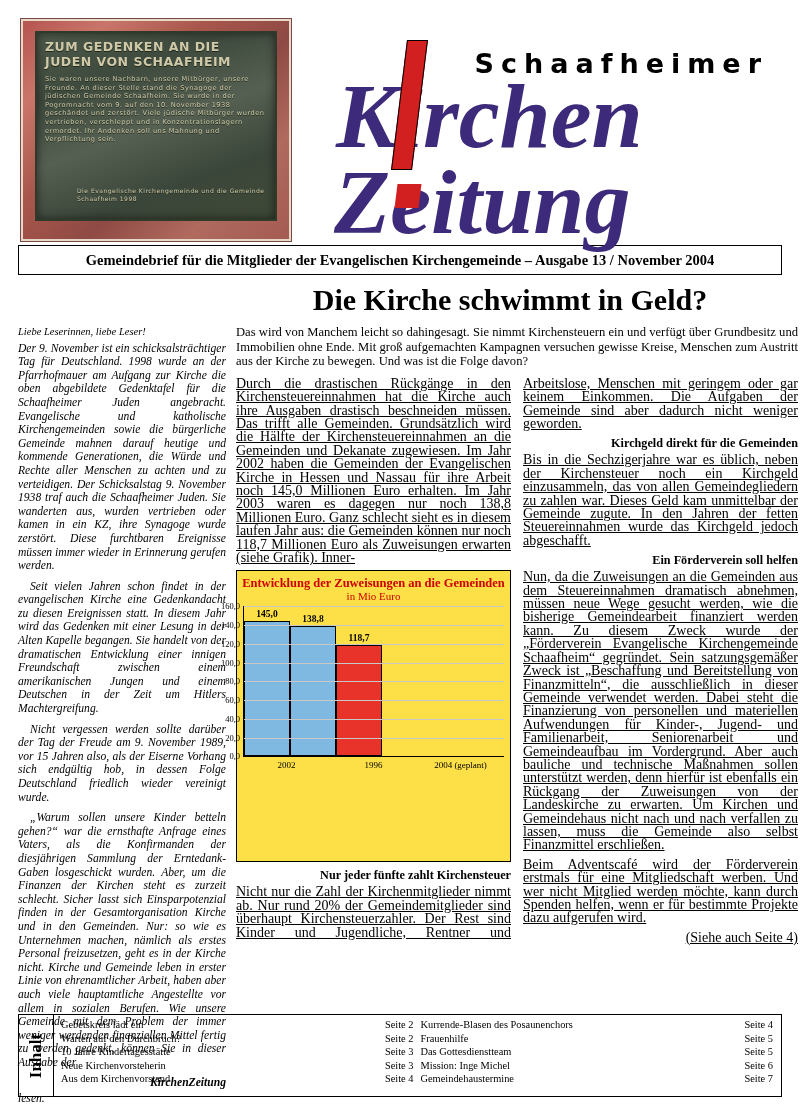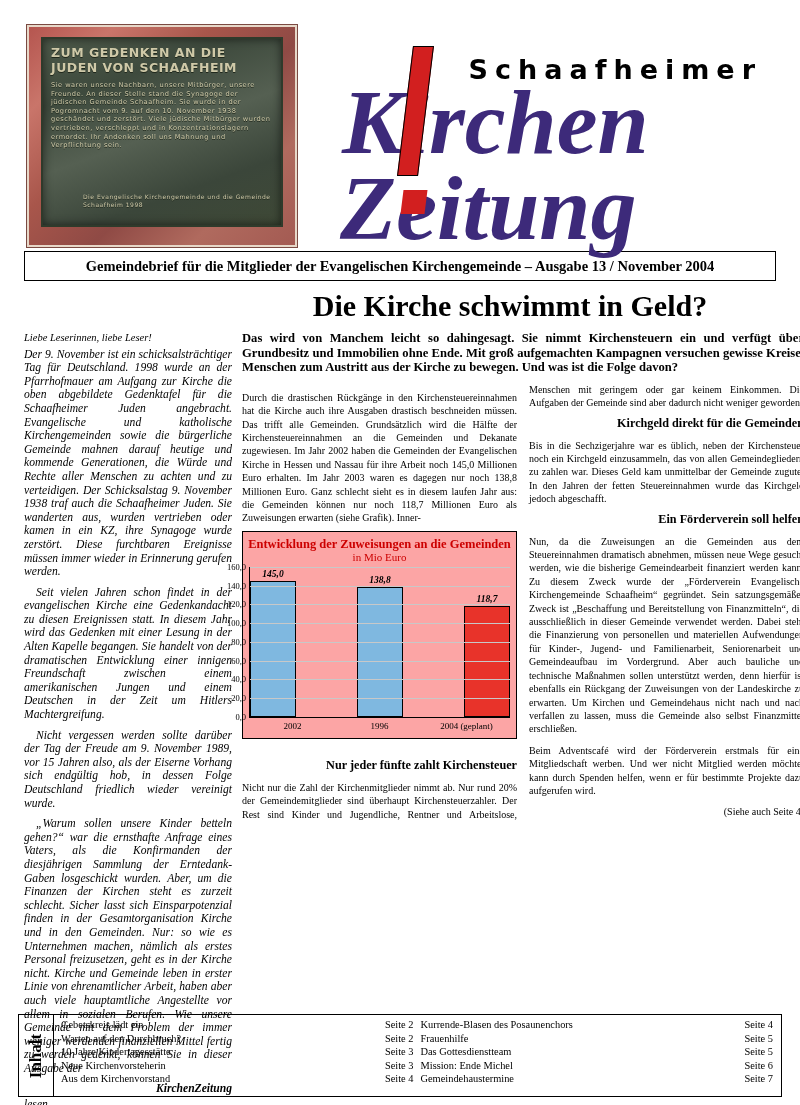--- a/index.html
+++ b/index.html
@@ -4,21 +4,21 @@
 <style>
   html,body{margin:0;padding:0;}
   body{
     width:800px;height:1105px;
     background:#ffffff;
     font-family:"Liberation Serif", serif;
     color:#000;
     position:relative;
     overflow:hidden;
   }
-  .page{position:relative;width:800px;height:1105px;padding:6px;box-sizing:border-box;}
+  .page{position:relative;width:800px;height:1105px;padding:0;box-sizing:border-box;}
 
   
   .masthead{position:relative;height:245px;}
   .plaque{
     position:absolute;left:20px;top:18px;width:270px;height:222px;
     background:
       linear-gradient(135deg,#b4544e 0%,#c9756a 18%,#a8564b 38%,#8f4a45 58%,#b06a5e 78%,#a35a52 100%);
     border:1px solid #7a4a42;
     box-shadow:0 0 0 2px #e7d8c9 inset;
   }
@@ -87,43 +87,43 @@
   .col-left{
     width:208px;flex:0 0 208px;
     font-style:italic;font-size:11.6px;line-height:13.6px;text-align:justify;
   }
   .col-left .greet{font-size:10.5px;font-style:italic;font-weight:normal;margin-bottom:3px;}
   .col-left p{margin:0 0 7px 0;text-indent:12px;}
   .col-left p.noind{text-indent:0;}
 
   .col-right{flex:1;}
   .lead{
-    font-weight:bold;font-size:12.6px;line-height:14.6px;text-align:justify;
+    font-weight:normal;font-size:12.6px;line-height:14.6px;text-align:justify;
     margin:0 0 8px 0;
   }
   .twocol{column-count:2;column-gap:12px;}
-  .twocol p{margin:8px 0 6px 0;font-size:10px;line-height:13.4px;text-align:justify;}
+  .twocol p{margin:0 0 6px 0;font-size:14px;line-height:13.4px;text-align:justify;text-decoration:underline;}
   .twocol h4{margin:4px 0 2px 0;font-size:12.2px;font-weight:bold;text-align:right;}
 
   
   .chartbox{
-    width:275px;height:208px;border:1px solid #000;background:#fca5a5;
-    margin:4px 0 19px 0;box-sizing:border-box;
+    width:275px;height:292px;border:1px solid #000;background:#fde047;
+    margin:4px 0 6px 0;box-sizing:border-box;
     break-inside:avoid;
   }
   .chart-title{
     text-align:center;font-weight:bold;color:#cc0000;font-size:12.5px;
     line-height:14px;padding:5px 4px 0 4px;
   }
   .chart-sub{text-align:center;color:#cc0000;font-size:11px;padding-bottom:2px;}
   .plot{position:relative;margin:2px 6px 0 6px;height:150px;
         border-left:1px solid #000;border-bottom:1px solid #000;}
   .ylab{position:absolute;left:-34px;font-size:8.5px;text-align:right;width:30px;transform:translateY(-50%);}
   .grid{position:absolute;left:0;right:0;height:0;border-top:1px solid #c8c8c8;}
-  .bars{position:absolute;left:0;right:0;bottom:0;top:0;display:flex;align-items:flex-end;justify-content:space-between;font-style:italic;}
+  .bars{position:absolute;left:0;right:0;bottom:0;top:0;display:flex;align-items:flex-end;justify-content:flex-start;}
   .bar{width:46px;position:relative;border:1px solid #000;box-sizing:border-box;}
   .bar .vl{position:absolute;top:-13px;left:50%;transform:translateX(-50%);font-size:9.5px;font-weight:bold;white-space:nowrap;}
   .xaxis{display:flex;justify-content:space-around;margin:3px 6px 0 6px;font-size:9px;}
   .xaxis span{width:70px;text-align:center;}
 
   
   .inhalt{
     position:absolute;left:18px;right:18px;bottom:8px;height:83px;
     border:1.5px solid #000;display:flex;box-sizing:border-box;
   }
@@ -281,21 +281,21 @@
           </li>
           <li>
             <span class="t">Frauenhilfe</span>
             <span class="p">Seite 5</span>
           </li>
           <li>
             <span class="t">Das Gottesdienstteam</span>
             <span class="p">Seite 5</span>
           </li>
           <li>
-            <span class="t">Mission: Ende Michel</span>
+            <span class="t">Mission: Inge Michel</span>
             <span class="p">Seite 6</span>
           </li>
           <li>
             <span class="t">Gemeindehaustermine</span>
             <span class="p">Seite 7</span>
           </li>
         </ul>
     </div>
   </div>
 

